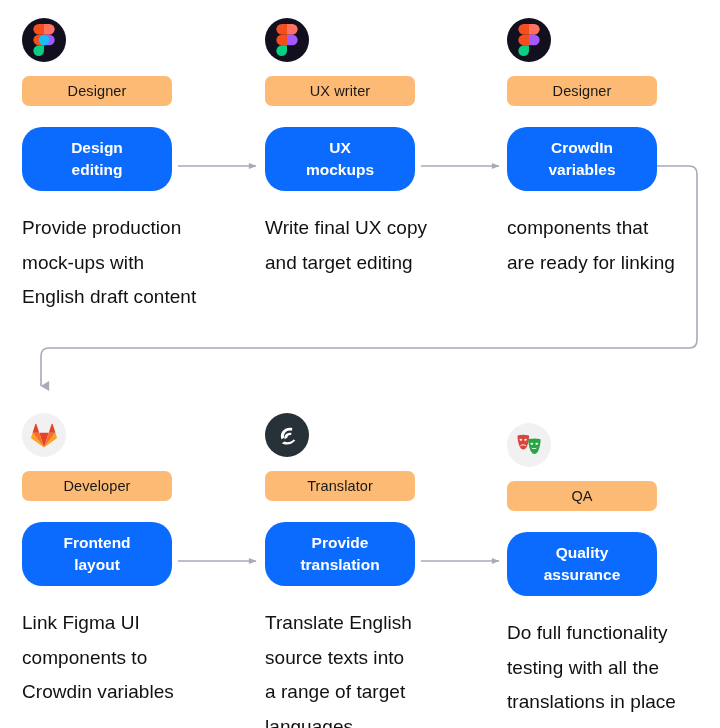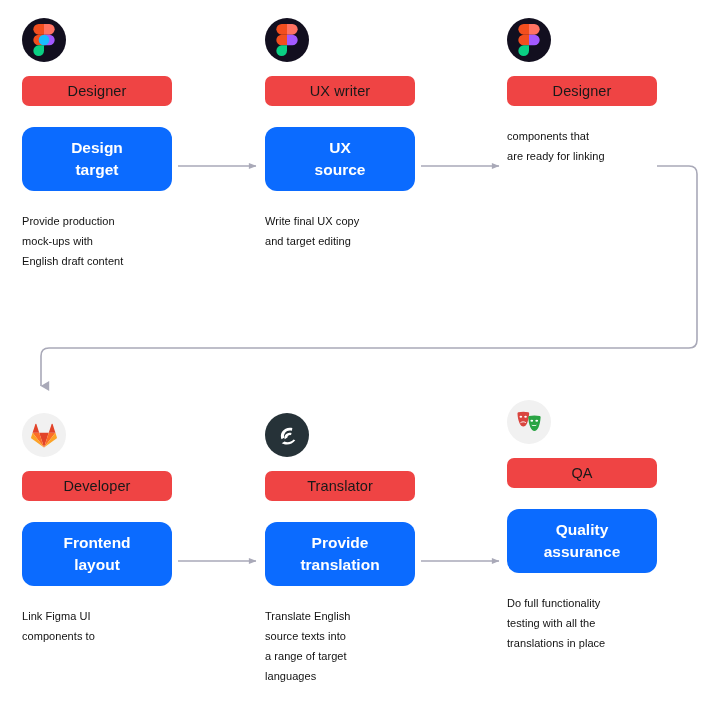--- a/index.html
+++ b/index.html
@@ -58,50 +58,50 @@
   .icon-bubble.dark  { background: #120f1f; }
   .icon-bubble.light { background: #f1f1f1; }
   .icon-bubble.crowdin { background: #263238; }
   .icon-bubble svg { display: block; }
 
   
   .role-pill {
     margin-top: 14px;
     height: 30px;
     border-radius: 7px;
-    background: #ef4444;
+    background: #fdba74;
     display: flex;
     align-items: center;
     justify-content: center;
     font-size: 14.5px;
     color: #191919;
     letter-spacing: 0.1px;
   }
 
   
   .step-box {
     margin-top: 21px;
     height: 64px;
-    border-radius: 12px;
+    border-radius: 20px;
     background: #0b6bff;
     display: flex;
     flex-direction: column;
     align-items: center;
     justify-content: center;
     color: #ffffff;
     font-size: 15.5px;
     font-weight: bold;
     line-height: 1.42;
     text-align: center;
   }
 
   
   .desc {
     margin-top: 20px;
-    font-size: 11px;
+    font-size: 19px;
     line-height: 1.82;
     color: #111111;
     letter-spacing: 0.05px;
   }
   .desc div { white-space: nowrap; }
 </style>
 </head>
 <body>
 
 <div id="canvas">
@@ -137,21 +137,21 @@
           <path fill="#f24e1e" d="M9.5 19H19v19H9.5a9.5 9.5 0 0 1 0-19z"></path>
           <path fill="#1abcfe" d="M28.5 19a9.5 9.5 0 1 1 0 19 9.5 9.5 0 0 1 0-19z" transform="translate(-9.5 0)"></path>
           <path fill="#0acf83" d="M9.5 38H19v9.5A9.5 9.5 0 1 1 9.5 38z"></path>
         </svg>
       </div>
       <div class="role-pill">
         <span>Designer</span>
       </div>
       <div class="step-box">
         <span>Design</span>
-        <span>target</span>
+        <span>editing</span>
       </div>
       <div class="desc">
         <div>Provide production</div>
         <div>mock-ups with</div>
         <div>English draft content</div>
       </div>
     </div>
 
     <div class="col col-1" style="top:18px;position:absolute;">
       <div class="icon-bubble dark">
@@ -161,40 +161,44 @@
           <path fill="#a259ff" d="M19 19h9.5a9.5 9.5 0 0 1 0 19H19V19z"></path>
           <path fill="#f24e1e" d="M9.5 19H19v19H9.5a9.5 9.5 0 0 1 0-19z"></path>
           <path fill="#0acf83" d="M9.5 38H19v9.5A9.5 9.5 0 1 1 9.5 38z"></path>
         </svg>
       </div>
       <div class="role-pill">
         <span>UX writer</span>
       </div>
       <div class="step-box">
         <span>UX</span>
-        <span>source</span>
+        <span>mockups</span>
       </div>
       <div class="desc">
         <div>Write final UX copy</div>
         <div>and target editing</div>
       </div>
     </div>
 
     <div class="col col-2" style="top:18px;position:absolute;">
       <div class="icon-bubble dark">
         <svg width="22" height="32" viewBox="0 0 38 57">
           <path fill="#f24e1e" d="M9.5 0h9.5v19H9.5A9.5 9.5 0 0 1 9.5 0z"></path>
           <path fill="#ff7262" d="M19 0h9.5a9.5 9.5 0 0 1 0 19H19V0z"></path>
           <path fill="#a259ff" d="M19 19h9.5a9.5 9.5 0 0 1 0 19H19V19z"></path>
           <path fill="#f24e1e" d="M9.5 19H19v19H9.5a9.5 9.5 0 0 1 0-19z"></path>
           <path fill="#0acf83" d="M9.5 38H19v9.5A9.5 9.5 0 1 1 9.5 38z"></path>
         </svg>
       </div>
       <div class="role-pill">
         <span>Designer</span>
+      </div>
+      <div class="step-box">
+        <span>CrowdIn</span>
+        <span>variables</span>
       </div>
       <div class="desc">
         <div>components that</div>
         <div>are ready for linking</div>
       </div>
     </div>
   </div>
 
   <div class="row row-2">
 
@@ -213,20 +217,21 @@
       <div class="role-pill">
         <span>Developer</span>
       </div>
       <div class="step-box">
         <span>Frontend</span>
         <span>layout</span>
       </div>
       <div class="desc">
         <div>Link Figma UI</div>
         <div>components to</div>
+        <div>Crowdin variables</div>
       </div>
     </div>
 
     <div class="col col-1" style="top:18px;position:absolute;">
       <div class="icon-bubble crowdin">
         <svg width="26" height="26" viewBox="0 0 32 32">
           <path fill="#ffffff" d="M22.6 7.4c-4.6-1.3-9.6.3-12.4 4.3-2 2.9-2.3 6.5-1 9.5l3.3-1.9a6.6 6.6 0 0 1 1.2-6.1c2-2.6 5.4-3.5 8.3-2.4z"></path>
           <path fill="#ffffff" d="M21.6 13.6c-3-1.1-6.3 0-8 2.7a5.6 5.6 0 0 0-.5 4.9l3.4-2a2.7 2.7 0 0 1 .5-1.6c.9-1.3 2.5-1.8 3.9-1.3z"></path>
           <path fill="#ffffff" d="M24 21.4c-2.7 3.2-7.2 4.3-11.1 2.6l-3.4 2c5.6 3.3 12.9 1.8 16.7-3.6z"></path>
         </svg>
@@ -239,21 +244,21 @@
         <span>translation</span>
       </div>
       <div class="desc">
         <div>Translate English</div>
         <div>source texts into</div>
         <div>a range of target</div>
         <div>languages</div>
       </div>
     </div>
 
-    <div class="col col-2" style="top:5px;position:absolute;">
+    <div class="col col-2" style="top:28px;position:absolute;">
       <div class="icon-bubble light">
         <svg width="28" height="26" viewBox="0 0 34 30">
           <path fill="#d9453f" d="M4 3.2c4-1 8.2-1 12.2 0 .7.2 1.1.8 1 1.5-.3 4.1-1 8-2.4 11.4-1.1 2.8-3 4.3-4.7 4.3s-3.6-1.5-4.7-4.3C4 12.7 3.2 8.8 3 4.7c-.1-.7.3-1.3 1-1.5z"></path>
           <ellipse fill="#ffffff" cx="7.1" cy="8.6" rx="1.6" ry="1.1"></ellipse>
           <ellipse fill="#ffffff" cx="12.8" cy="8.6" rx="1.6" ry="1.1"></ellipse>
           <path fill="none" stroke="#ffffff" stroke-width="1.1" stroke-linecap="round" d="M7 15.6c1.8-1.2 4-1.2 5.8 0"></path>
           <path fill="#2aa444" d="M17.2 7.8c4.2-1.1 8.6-1.1 12.8 0 .8.2 1.2.9 1.1 1.6-.3 4.3-1.1 8.3-2.5 12-1.2 2.9-3.2 4.5-5 4.5s-3.8-1.6-5-4.5c-1.4-3.7-2.2-7.7-2.5-12-.1-.7.3-1.4 1.1-1.6z"></path>
           <ellipse fill="#ffffff" cx="20.4" cy="13.4" rx="1.7" ry="1.2"></ellipse>
           <ellipse fill="#ffffff" cx="26.4" cy="13.4" rx="1.7" ry="1.2"></ellipse>
           <path fill="#ffffff" d="M19.8 18.4c1.2 2.1 5.5 2.1 6.8 0a13 13 0 0 1-6.8 0z"></path>

